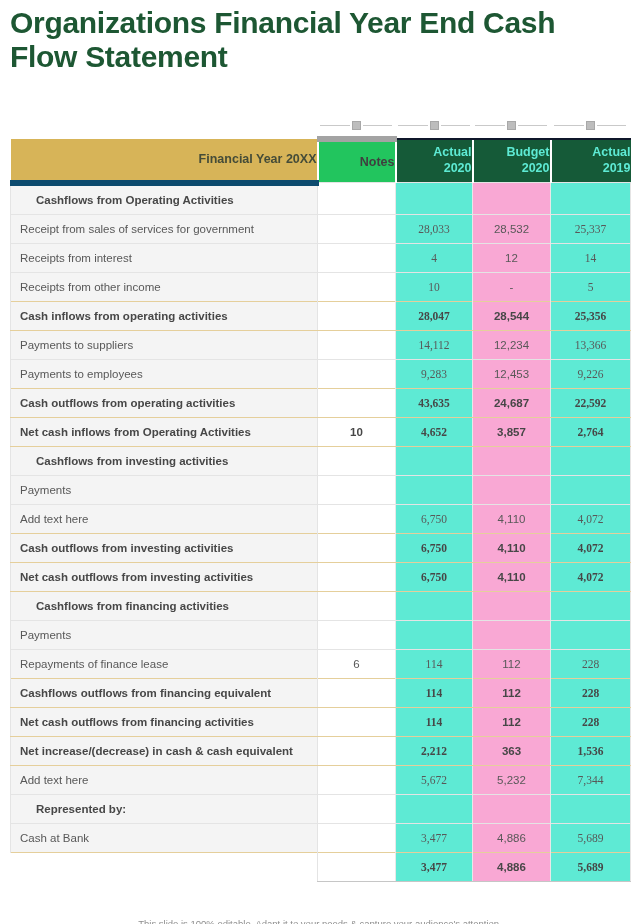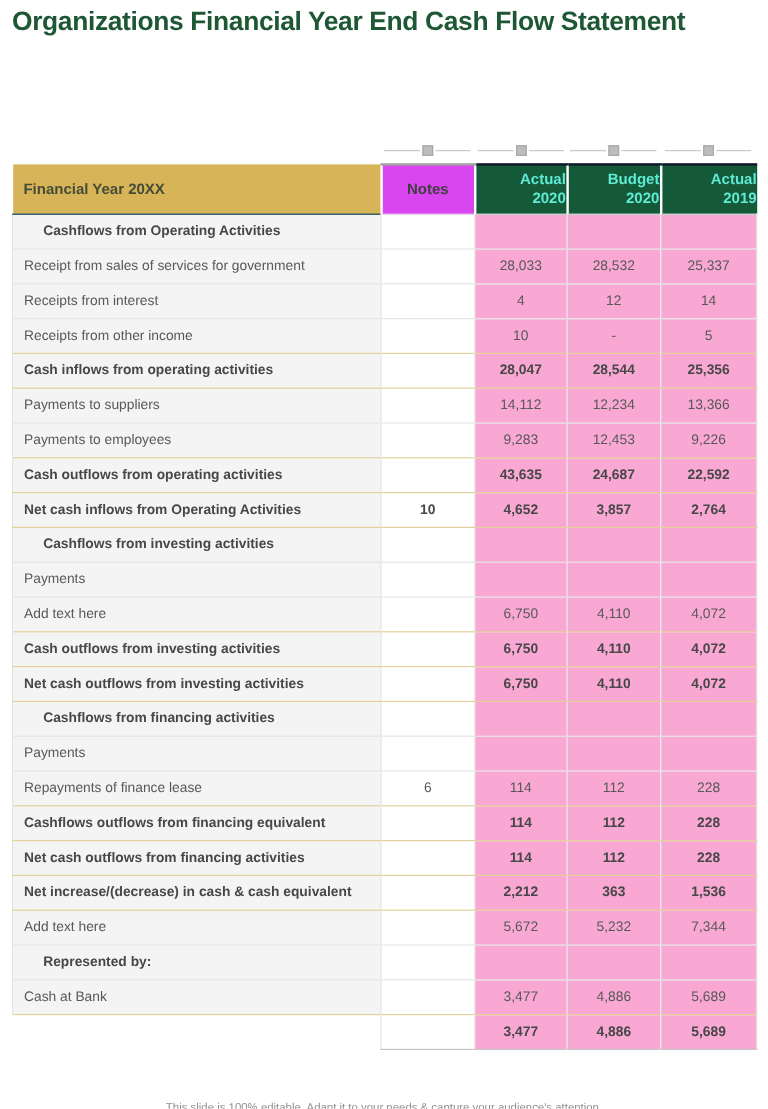--- a/index.html
+++ b/index.html
@@ -1,41 +1,41 @@
 <!DOCTYPE html>
 <html><head>
 <meta charset="utf-8">
 <style>
   html,body{margin:0;padding:0;background:#ffffff;}
   body{width:640px;height:924px;font-family:"Liberation Sans",sans-serif;position:relative;overflow:hidden;}
   .slide{position:relative;width:640px;height:924px;background:#fff;}
 
-  .page-title{margin:6px 10px 0 10px;font-size:22px;line-height:1.13;font-weight:bold;color:#1d5733;letter-spacing:-0.3px;}
+  .page-title{margin:6px 10px 0 10px;font-size:30px;line-height:1.13;font-weight:bold;color:#1d5733;letter-spacing:-0.3px;}
   .page-subtitle{margin:7px 10px 0 10px;width:620px;font-size:11.5px;line-height:1.4;color:#3f3f3f;text-align:justify;}
 
   .deco-row{position:absolute;top:112px;left:0;width:640px;height:14px;}
   .slider-deco{position:absolute;top:3px;width:72px;display:flex;align-items:center;}
   .slider-deco .line{flex:1;height:1px;background:#c9c9c9;}
   .slider-deco .knob{width:7px;height:7px;background:#bdbdbd;border:1px solid #a8a8a8;margin:0 2px;}
   .slider-deco.d1{left:320px;} .slider-deco.d2{left:398px;} .slider-deco.d3{left:475px;} .slider-deco.d4{left:554px;}
 
   table.cashflow{position:absolute;top:130px;left:10px;width:620px;border-collapse:collapse;table-layout:fixed;font-size:11.5px;color:#585858;}
   col.c-label{width:307px;} col.c-notes{width:78px;} col.c-v1{width:77px;} col.c-v2{width:78px;} col.c-v3{width:80px;}
 
   thead th{height:40px;font-size:12.5px;font-weight:bold;padding:0;vertical-align:middle;}
-  th.th-label{background:#d7b458;color:#454c38;text-align:left;padding-left:9px;border-bottom:1px solid #0c4a6e;}
-  th.th-notes{background:#d946ef;color:#3f3f3f;text-align:center;border-left:2px solid #fff;border-top:2px solid #a3a3a3;}
+  th.th-label{background:#d7b458;color:#454c38;text-align:right;padding-left:9px;border-bottom:6px solid #0c4a6e;}
+  th.th-notes{background:#22c55e;color:#3f3f3f;text-align:right;border-left:2px solid #fff;border-top:6px solid #a3a3a3;}
   th.th-col{background:#155A38;color:#5eead4;text-align:right;border-left:2px solid #fff;border-top:2px solid #0f172a;line-height:1.25;}
 
   tbody td{height:28px;padding:0;border-top:1px solid #e4e4e4;vertical-align:middle;}
   tbody td.td-label{background:#f4f4f4;text-align:left;padding-left:9px;border-left:1px solid #e4e4e4;}
   tbody td.td-notes{background:#ffffff;text-align:center;border-left:1px solid #e4e4e4;}
   tbody td.td-val{text-align:center;border-left:1px solid #e8e8e8;}
   tbody td.td-val:last-child{border-right:1px solid #e4e4e4;}
-  tbody td.mint{background:#f9a8d4;}
+  tbody td.mint{background:#5eead4;font-family:Liberation Serif, serif;}
   tbody td.plain{background:#f9a8d4;}
 
   tr.row-section td{font-weight:bold;color:#474747;padding-left:25px;}
   tr.row-total td{font-weight:bold;color:#474747;border-top:1px solid #e5cf9b;border-bottom:1px solid #e5cf9b;}
   tr.row-grand td{font-weight:bold;color:#474747;border-top:1px solid #e5cf9b;border-bottom:1px solid #c6c6c6;}
   tr.row-grand td.td-label{background:#ffffff;border-left:none;border-bottom:none;}
 
   .footer-note{position:absolute;top:902px;left:0;width:640px;text-align:center;font-size:9.5px;color:#8d8d8d;}
 </style>
 </head>

